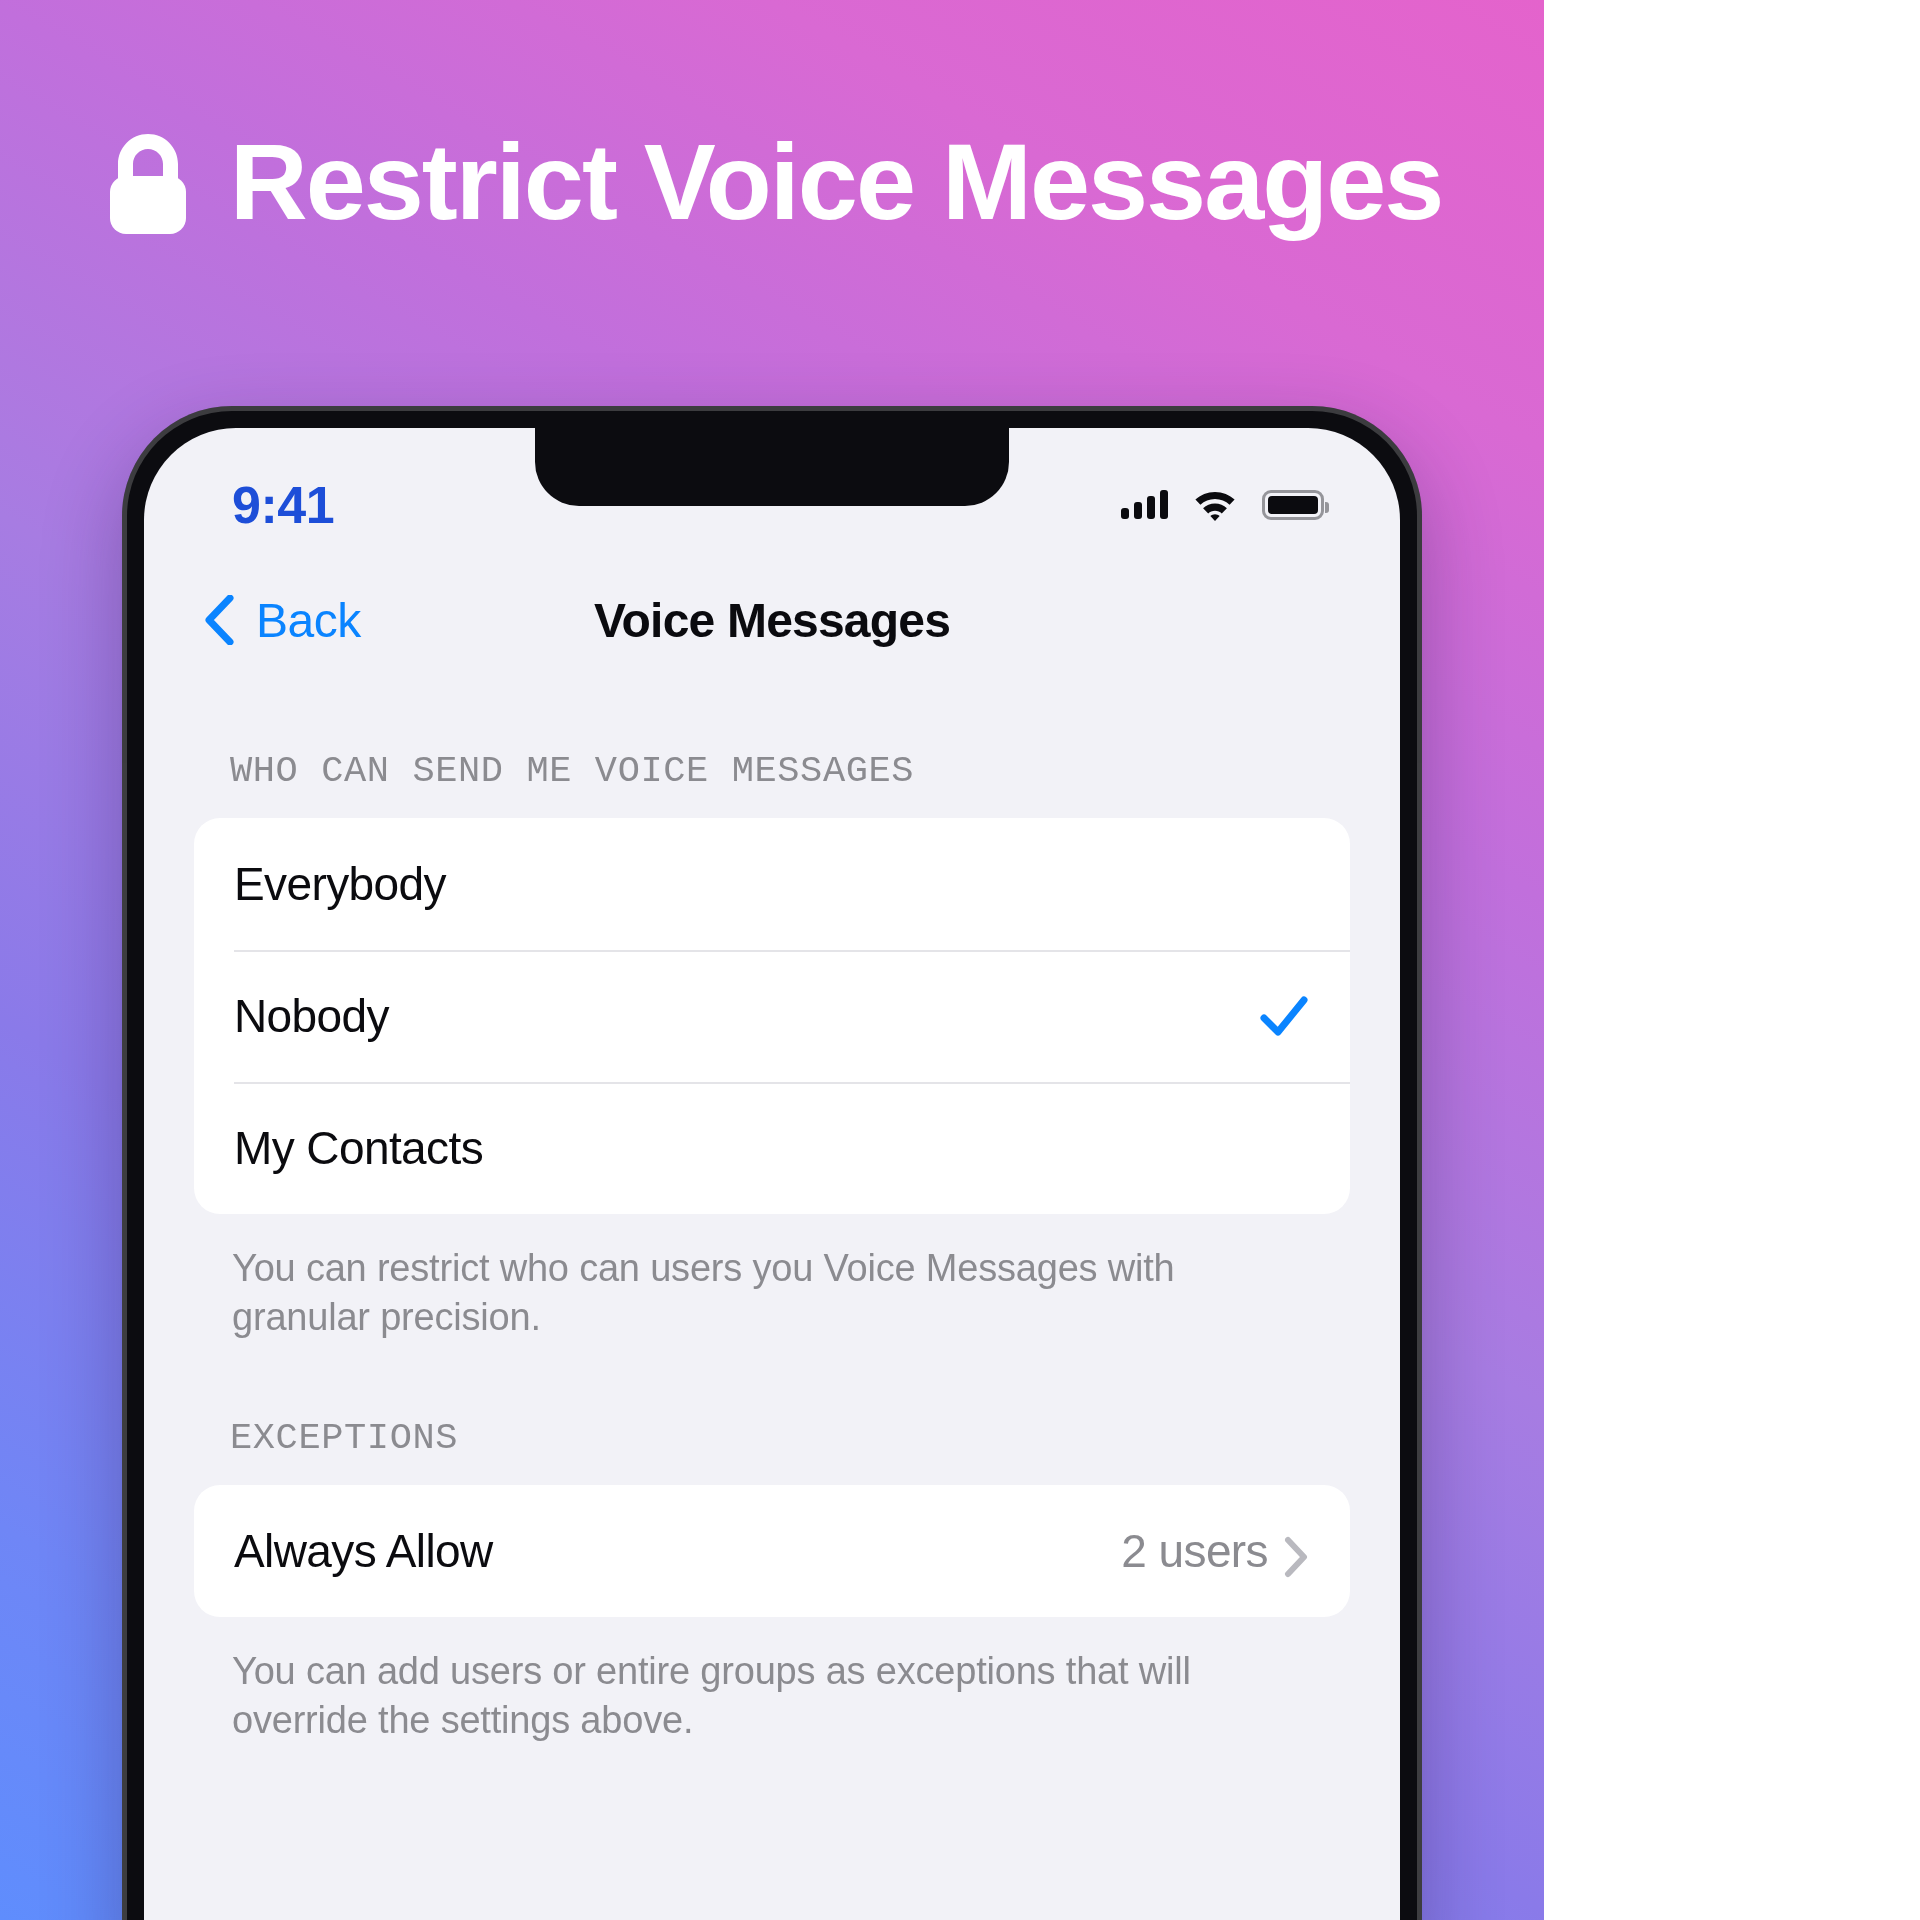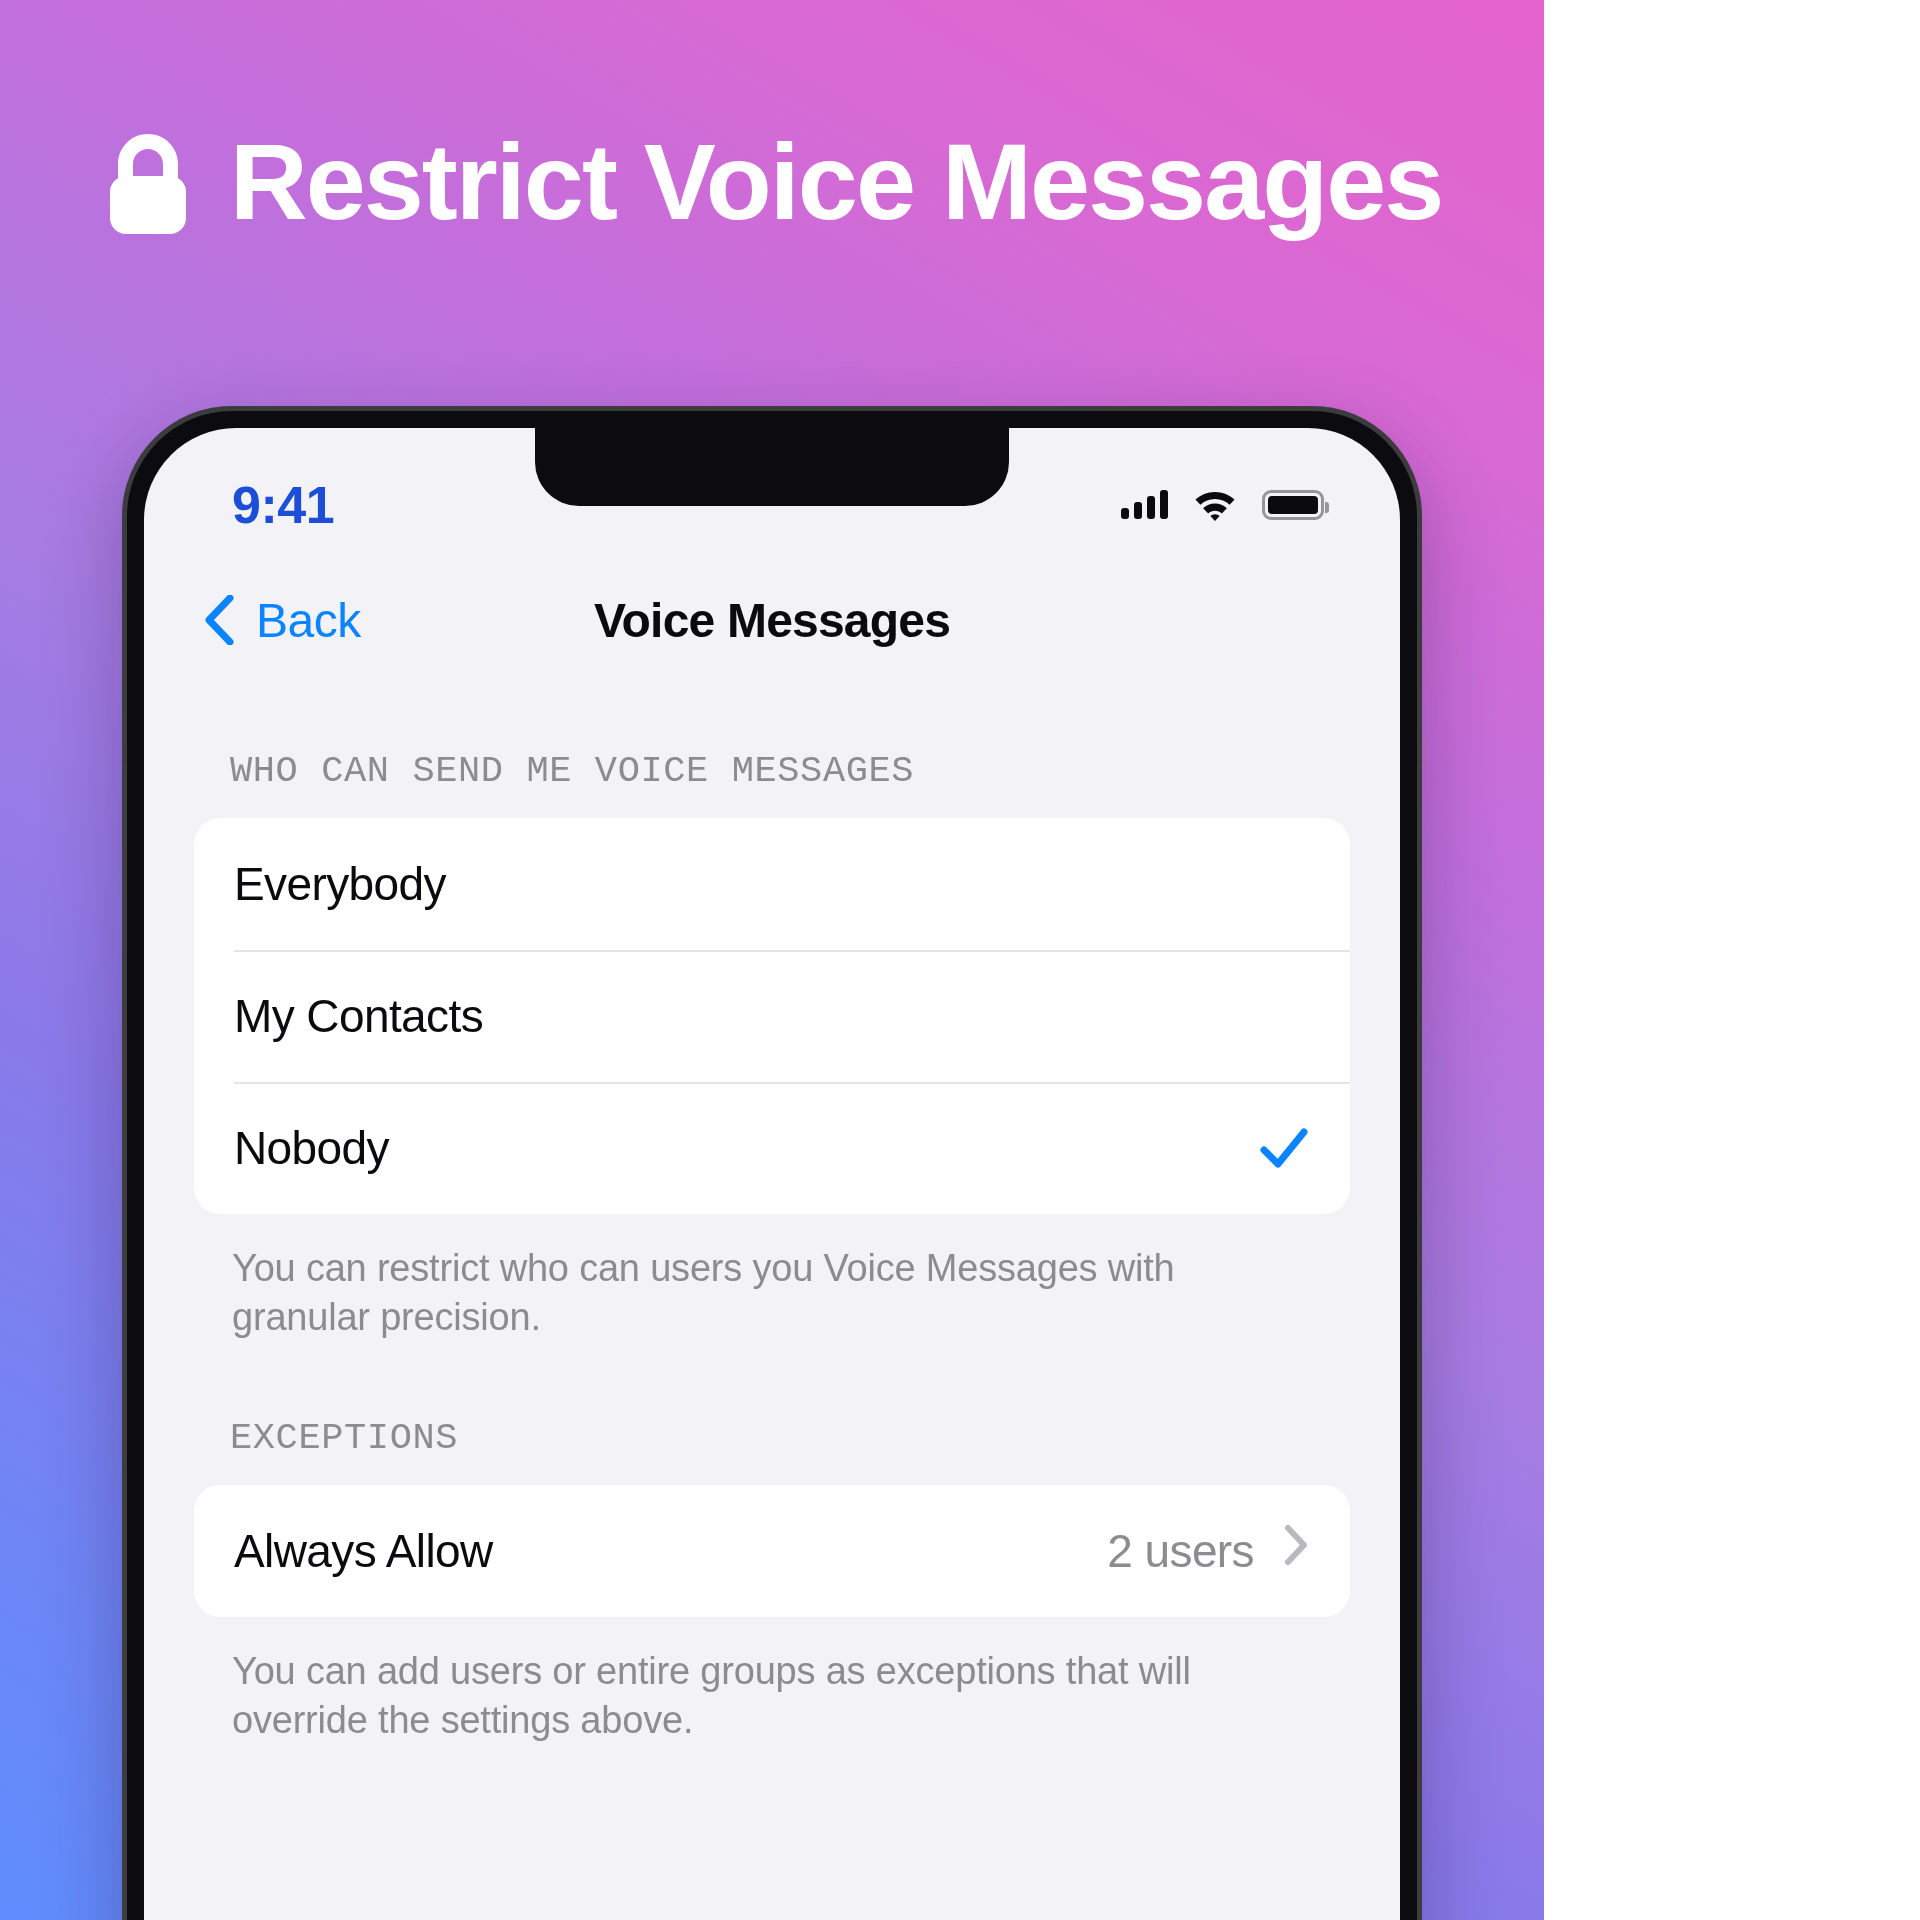--- a/index.html
+++ b/index.html
@@ -193,22 +193,22 @@
     height:2px;
     background:#e4e4e8;
   }
   .row-label {
     font-size:46px;
     color:#0b0b0f;
     letter-spacing:-.6px;
   }
   .row-right {
     display:flex;
-    align-items:flex-start;
-    gap:30px;
+    align-items:flex-end;
+    gap:16px;
   }
   .row-value {
     font-size:46px;
     color:#8b8b90;
     letter-spacing:-.6px;
   }
   .check-icon { width:48px; height:44px; display:block; }
   .chev-right { width:24px; height:42px; display:block; }
   .footnote {
     font-size:38px;
@@ -267,29 +267,29 @@
       </div>
 
       <div class="content">
 
         <div class="section-header">WHO CAN SEND ME VOICE MESSAGES</div>
         <div class="group">
           <div class="row">
             <span class="row-label">Everybody</span>
           </div>
           <div class="row">
-            <span class="row-label">My Contacts</span>
-          </div>
-          <div class="row">
             <span class="row-label">Nobody</span>
             <span class="row-right">
               <svg class="check-icon" viewBox="0 0 48 44" aria-hidden="true">
                 <path d="M4 24l14 14L44 6" fill="none" stroke="#0a84ff" stroke-width="7" stroke-linecap="round" stroke-linejoin="round"></path>
               </svg>
             </span>
+          </div>
+          <div class="row">
+            <span class="row-label">My Contacts</span>
           </div>
         </div>
         <div class="footnote">You can restrict who can users you Voice Messages with granular precision.</div>
 
         <div class="section-header">EXCEPTIONS</div>
         <div class="group">
           <div class="row">
             <span class="row-label">Always Allow</span>
             <span class="row-right">
               <span class="row-value">2 users</span>

